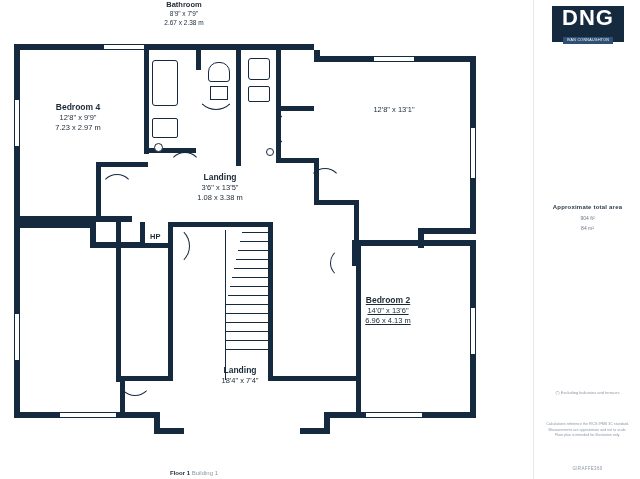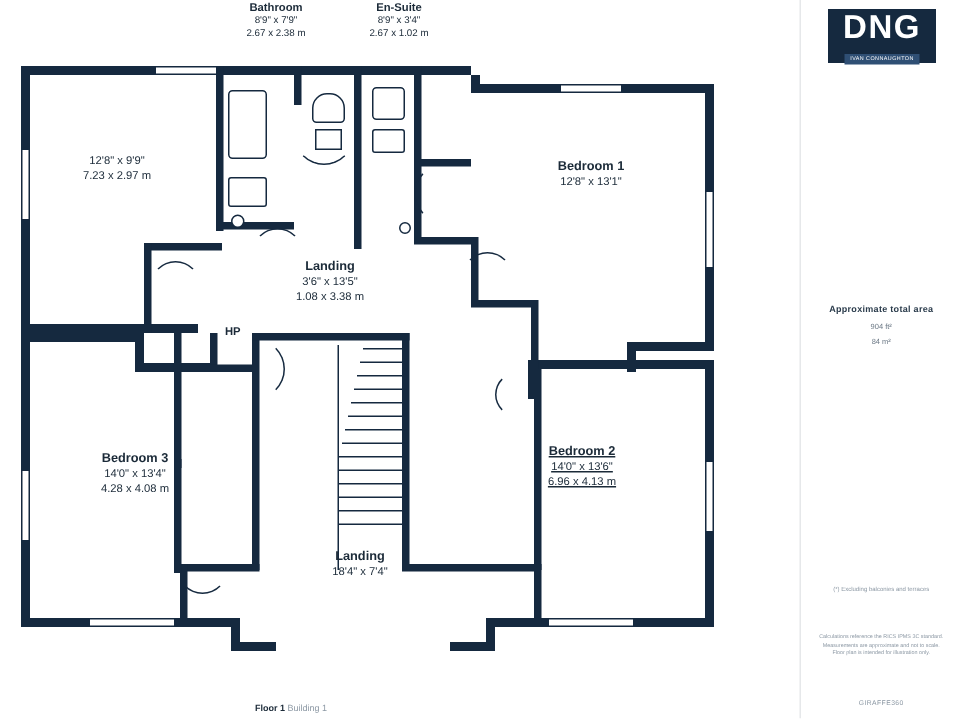--- a/index.html
+++ b/index.html
@@ -187,25 +187,20 @@
 <body>
 
 <div id="page">
 
   <div id="plan">
 
     <div class="label small-lab" style="left:130px; top:0px; width:108px;">
       <span class="nm">Bathroom</span>
       <span class="d1">8'9" x 7'9"</span>
       <span class="d2">2.67 x 2.38 m</span>
-    </div>
-    <div class="label small-lab" style="left:216px; top:0px; width:100px;">
-      <span class="nm">En-Suite</span>
-      <span class="d1">8'9" x 3'4"</span>
-      <span class="d2">2.67 x 1.02 m</span>
     </div>
 
     <div class="wall" style="left:14px; top:44px; width:90px; height:6px;"></div>
     <div class="wall" style="left:104px; top:44px; width:40px; height:6px; background:#ffffff; border-top:1px solid #15293f; border-bottom:1px solid #15293f; box-sizing:border-box;"></div>
     <div class="wall" style="left:144px; top:44px; width:158px; height:6px;"></div>
     <div class="wall" style="left:302px; top:44px; width:12px; height:6px;"></div>
     <div class="wall" style="left:314px; top:50px; width:6px; height:12px;"></div>
     <div class="wall" style="left:314px; top:56px; width:60px; height:6px;"></div>
     <div class="wall" style="left:374px; top:56px; width:40px; height:6px; background:#ffffff; border-top:1px solid #15293f; border-bottom:1px solid #15293f; box-sizing:border-box;"></div>
     <div class="wall" style="left:414px; top:56px; width:62px; height:6px;"></div>
@@ -304,43 +299,38 @@
 
     <div class="door-arc" style="left:196px; top:70px; width:40px; height:40px; border-color:transparent transparent #15293f transparent; transform:rotate(0deg);"></div>
     <div class="door-arc" style="left:276px; top:110px; width:38px; height:38px; border-color:transparent transparent transparent #15293f;"></div>
     <div class="door-arc" style="left:168px; top:152px; width:34px; height:34px; border-color:#15293f transparent transparent transparent;"></div>
     <div class="door-arc" style="left:100px; top:174px; width:34px; height:34px; border-color:#15293f transparent transparent transparent;"></div>
     <div class="door-arc" style="left:308px; top:168px; width:34px; height:34px; border-color:#15293f transparent transparent transparent;"></div>
     <div class="door-arc" style="left:150px; top:226px; width:40px; height:40px; border-color:transparent #15293f transparent transparent;"></div>
     <div class="door-arc" style="left:118px; top:362px; width:34px; height:34px; border-color:transparent transparent #15293f transparent;"></div>
     <div class="door-arc" style="left:330px; top:248px; width:30px; height:30px; border-color:transparent transparent transparent #15293f;"></div>
 
-    <div id="hp-label" style="left:150px; top:216px;">HP</div>
+    <div id="hp-label" style="left:150px; top:232px;">HP</div>
 
     <div class="label" style="left:8px; top:102px; width:140px;">
+      <span class="nm">Bedroom 4</span>
       <span class="d1">12'8" x 9'9"</span>
       <span class="d2">7.23 x 2.97 m</span>
     </div>
 
     <div class="label" style="left:324px; top:105px; width:140px;">
-      <span class="nm">Bedroom 1</span>
       <span class="d1">12'8" x 13'1"</span>
     </div>
 
     <div class="label" style="left:150px; top:172px; width:140px;">
       <span class="nm">Landing</span>
       <span class="d1">3'6" x 13'5"</span>
       <span class="d2">1.08 x 3.38 m</span>
     </div>
 
-    <div class="label" style="left:20px; top:300px; width:140px;">
-      <span class="nm">Bedroom 3</span>
-      <span class="d1">14'0" x 13'4"</span>
-      <span class="d2">4.28 x 4.08 m</span>
-    </div>
 
     <div class="label" style="left:318px; top:295px; width:140px;text-decoration:underline;">
       <span class="nm">Bedroom 2</span>
       <span class="d1">14'0" x 13'6"</span>
       <span class="d2">6.96 x 4.13 m</span>
     </div>
 
     <div class="label" style="left:170px; top:365px; width:140px;">
       <span class="nm">Landing</span>
       <span class="d1">18'4" x 7'4"</span>

